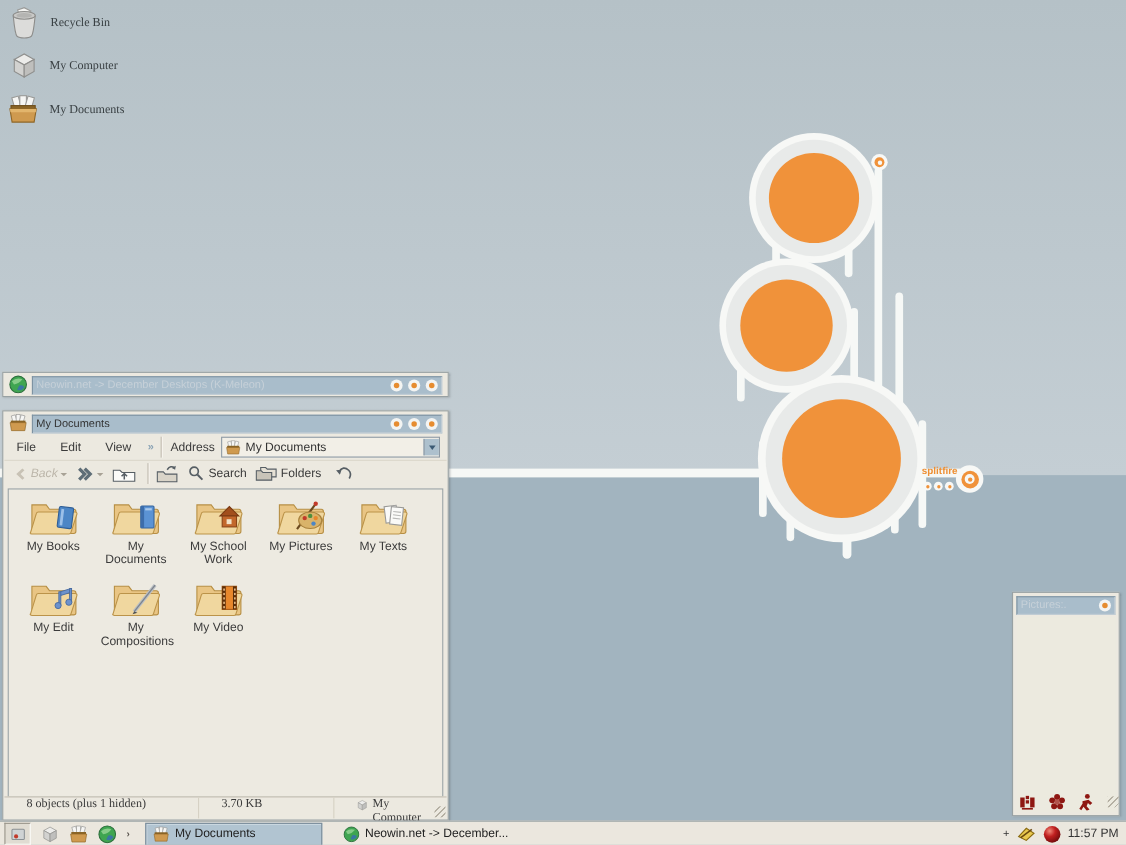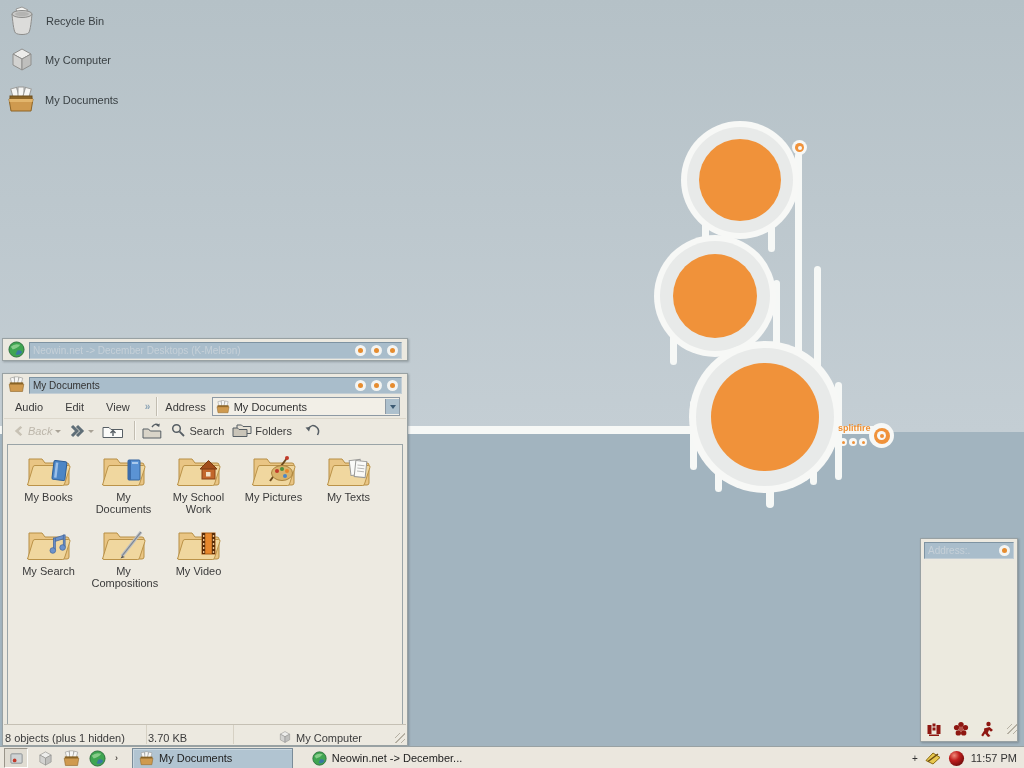--- a/index.html
+++ b/index.html
@@ -14,21 +14,21 @@
   .bg-lower{position:absolute;left:0;top:432px;width:1024px;height:314px;background:#a2b4bf;}
   .hline{position:absolute;left:0;top:426px;width:884px;height:8px;background:#f6f8f6;}
   .drip{position:absolute;background:#f6f8f6;border-radius:4px;}
   .circ{position:absolute;border-radius:50%;}
   .c-white{background:#f7f8f6;}
   .c-gray{background:#e8eae9;}
   .c-orange{background:#f0923a;}
   .sig-text{position:absolute;left:838px;top:423px;font-size:9px;font-weight:bold;color:#ee8f33;letter-spacing:0;}
   
   .dicon{position:absolute;display:flex;align-items:center;gap:10px;}
-  .dicon .dlabel{color:#3a4144;}
+  .dicon .dlabel{color:#3a4144;font-family:Liberation Serif, serif;}
   
   .win{position:absolute;background:#ece9e0;border:1px solid #98a1a3;
     box-shadow:1px 1px 2px rgba(60,70,75,.35);}
   .titlebar{position:relative;height:21px;}
   .tb-icon{position:absolute;left:5px;top:2px;}
   .strip{position:absolute;left:26px;right:5px;top:3px;height:15px;background:#a9bdcb;
     border:1px solid;border-color:#7e93a2 #c3ced5 #c3ced5 #7e93a2;
     display:flex;align-items:center;padding:0 3px;}
   .strip .ttext{flex:1;font-size:10px;color:#323232;white-space:nowrap;overflow:hidden;}
   .strip.inactive .ttext{color:#c6d0d8;}
@@ -53,21 +53,21 @@
   .tlabel.dis{color:#bcb6aa;font-style:italic;}
   .caret{width:0;height:0;border:3px solid transparent;border-top:3px solid #a8a296;margin-top:4px;}
   
   .content{position:absolute;left:4px;right:4px;top:70px;bottom:20px;background:#edeae1;border:1px solid #9aa4a7;}
   .fgrid{display:flex;flex-wrap:wrap;align-content:flex-start;padding:7px 0 0 3px;}
   .fcell{width:75px;text-align:center;margin-bottom:11px;}
   .fcell svg{display:block;margin:0 auto;}
   .flabel{margin:3px auto 0;width:64px;line-height:12px;color:#3b3b3b;}
   .statusbar{position:absolute;left:1px;right:1px;bottom:1px;height:19px;background:#ece9e0;
     border-top:1px solid #c5c0b4;display:flex;align-items:center;font-size:11px;color:#3b3b3b;}
-  .spane{height:100%;display:flex;align-items:flex-end;padding:0 1px;gap:4px;}
+  .spane{height:100%;display:flex;align-items:flex-start;padding:0 20px;gap:4px;font-family:Liberation Serif, serif;}
   .spane1{width:140px;}
   .spane2{width:84px;}
   .spane3{flex:1;}
   .spane+.spane{border-left:1px solid #d6d1c4;}
   .grip{position:absolute;right:1px;bottom:1px;width:10px;height:10px;
     background:repeating-linear-gradient(135deg,transparent 0 3px,#b5b0a3 3px 4px);}
   
   .cbody{position:absolute;left:3px;right:3px;top:22px;bottom:3px;background:#eceadf;}
   .proto-row{position:absolute;left:5px;bottom:4px;display:flex;gap:11px;align-items:center;}
   
@@ -192,21 +192,21 @@
     </svg>
     <div class="strip">
       <span class="ttext">My Documents</span>
       <span class="winbtn"></span>
       <span class="winbtn"></span>
       <span class="winbtn"></span>
     </div>
   </div>
 
   <div class="menurow">
-    <span class="mitem">Audio</span>
+    <span class="mitem">File</span>
     <span class="mitem">Edit</span>
     <span class="mitem">View</span>
     <span class="mchev">»</span>
     <span class="vdiv" style="margin-left:2px"></span>
     <span class="addr-label">Address</span>
     <div class="combo">
       <svg width="14" height="14" viewBox="0 0 28 27">
         <g fill="#f6f6f4" stroke="#9a9a98">
             <rect x="5" y="2" width="6" height="10" transform="rotate(-16 8 7)"></rect>
             <rect x="11" y="1" width="6" height="11"></rect>
@@ -342,21 +342,21 @@
           <path d="M3,7 h13 l3,4 h22 a2,2 0 0 1 2,2 v18 a2,2 0 0 1 -2,2 h-36 a2,2 0 0 1 -2,-2 z" fill="#e9c584" stroke="#b78f44"></path>
           <path d="M1.5,33 L7,15 a2,2 0 0 1 2,-1.5 h33.5 a1.5,1.5 0 0 1 1.4,2 L38.5,32 a2,2 0 0 1 -2,1.5 h-33.5 a1.5,1.5 0 0 1 -1.5,-1.5 z" fill="#f0d79f" stroke="#bb9349"></path>
           <g fill="#6c92cc" stroke="#46699e" stroke-width="0.8">
             <path d="M28.7,12 L38.5,9 L38.5,12.5 L28.7,15.5 Z"></path>
             <rect x="27.5" y="12" width="1.8" height="12"></rect>
             <rect x="37.3" y="9" width="1.8" height="12"></rect>
             <circle cx="26.8" cy="24.5" r="2.8"></circle>
             <circle cx="36.6" cy="21.5" r="2.8"></circle>
           </g>
         </svg>
-        <div class="flabel">My Search</div>
+        <div class="flabel">My Edit</div>
       </div>
 
       <div class="fcell">
         <svg width="46" height="36" viewBox="0 0 46 36">
           <path d="M3,7 h13 l3,4 h22 a2,2 0 0 1 2,2 v18 a2,2 0 0 1 -2,2 h-36 a2,2 0 0 1 -2,-2 z" fill="#e9c584" stroke="#b78f44"></path>
           <path d="M1.5,33 L7,15 a2,2 0 0 1 2,-1.5 h33.5 a1.5,1.5 0 0 1 1.4,2 L38.5,32 a2,2 0 0 1 -2,1.5 h-33.5 a1.5,1.5 0 0 1 -1.5,-1.5 z" fill="#f0d79f" stroke="#bb9349"></path>
           <line x1="21" y1="30" x2="40" y2="6" stroke="#b9bec4" stroke-width="3.2"></line>
           <line x1="21" y1="30" x2="40" y2="6" stroke="#7c838b" stroke-width="1.2"></line>
           <polygon points="21,30 24,31 19.5,32.5" fill="#4b4f54"></polygon>
         </svg>
@@ -404,21 +404,21 @@
       </svg>
       <span>My Computer</span>
     </div>
     <div class="grip"></div>
   </div>
 </div>
 
 <div class="win" id="contacts" style="left:920px;top:538px;width:96px;height:202px">
   <div class="titlebar">
     <div class="strip inactive" style="left:3px;right:3px">
-      <span class="ttext">Address:.</span>
+      <span class="ttext">Pictures:.</span>
       <span class="winbtn"></span>
     </div>
   </div>
   <div class="cbody"></div>
   <div class="proto-row">
     <svg width="16" height="16" viewBox="0 0 16 16">
       <g fill="#8e1712">
         <rect x="1.5" y="4" width="4" height="9"></rect>
         <rect x="6.5" y="2.5" width="3" height="3"></rect>
         <rect x="6.5" y="6.5" width="3" height="3"></rect>

